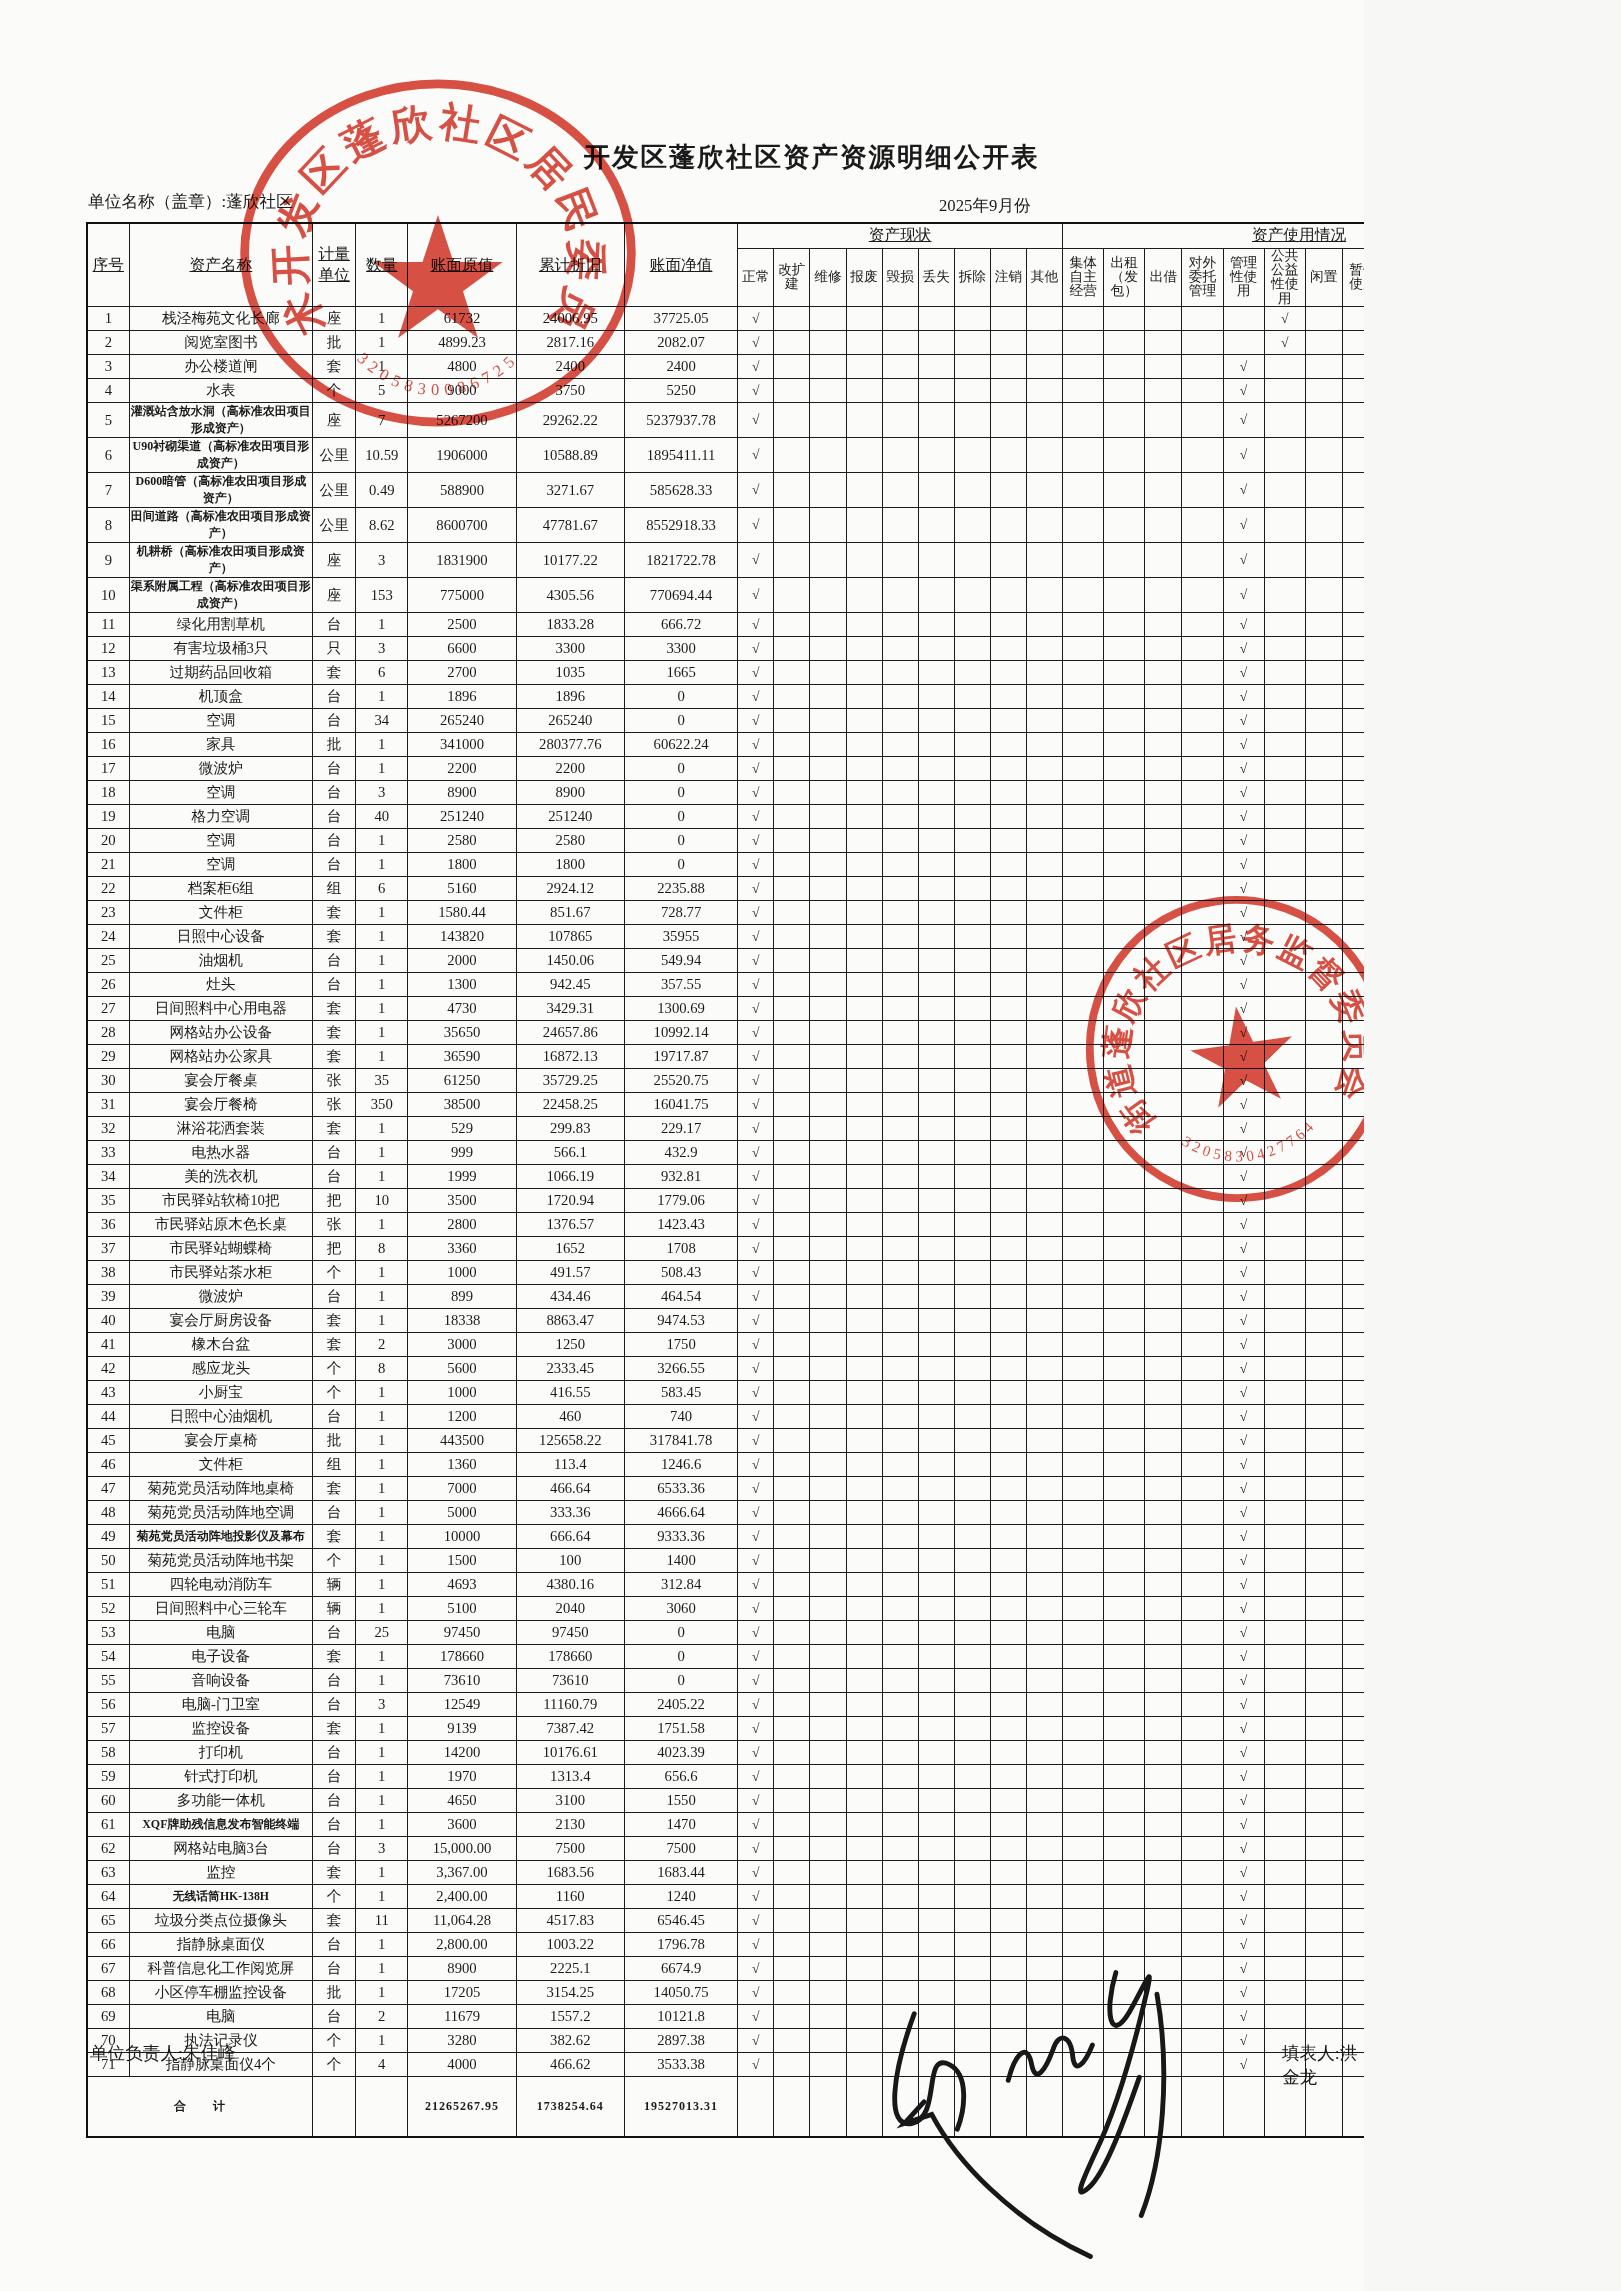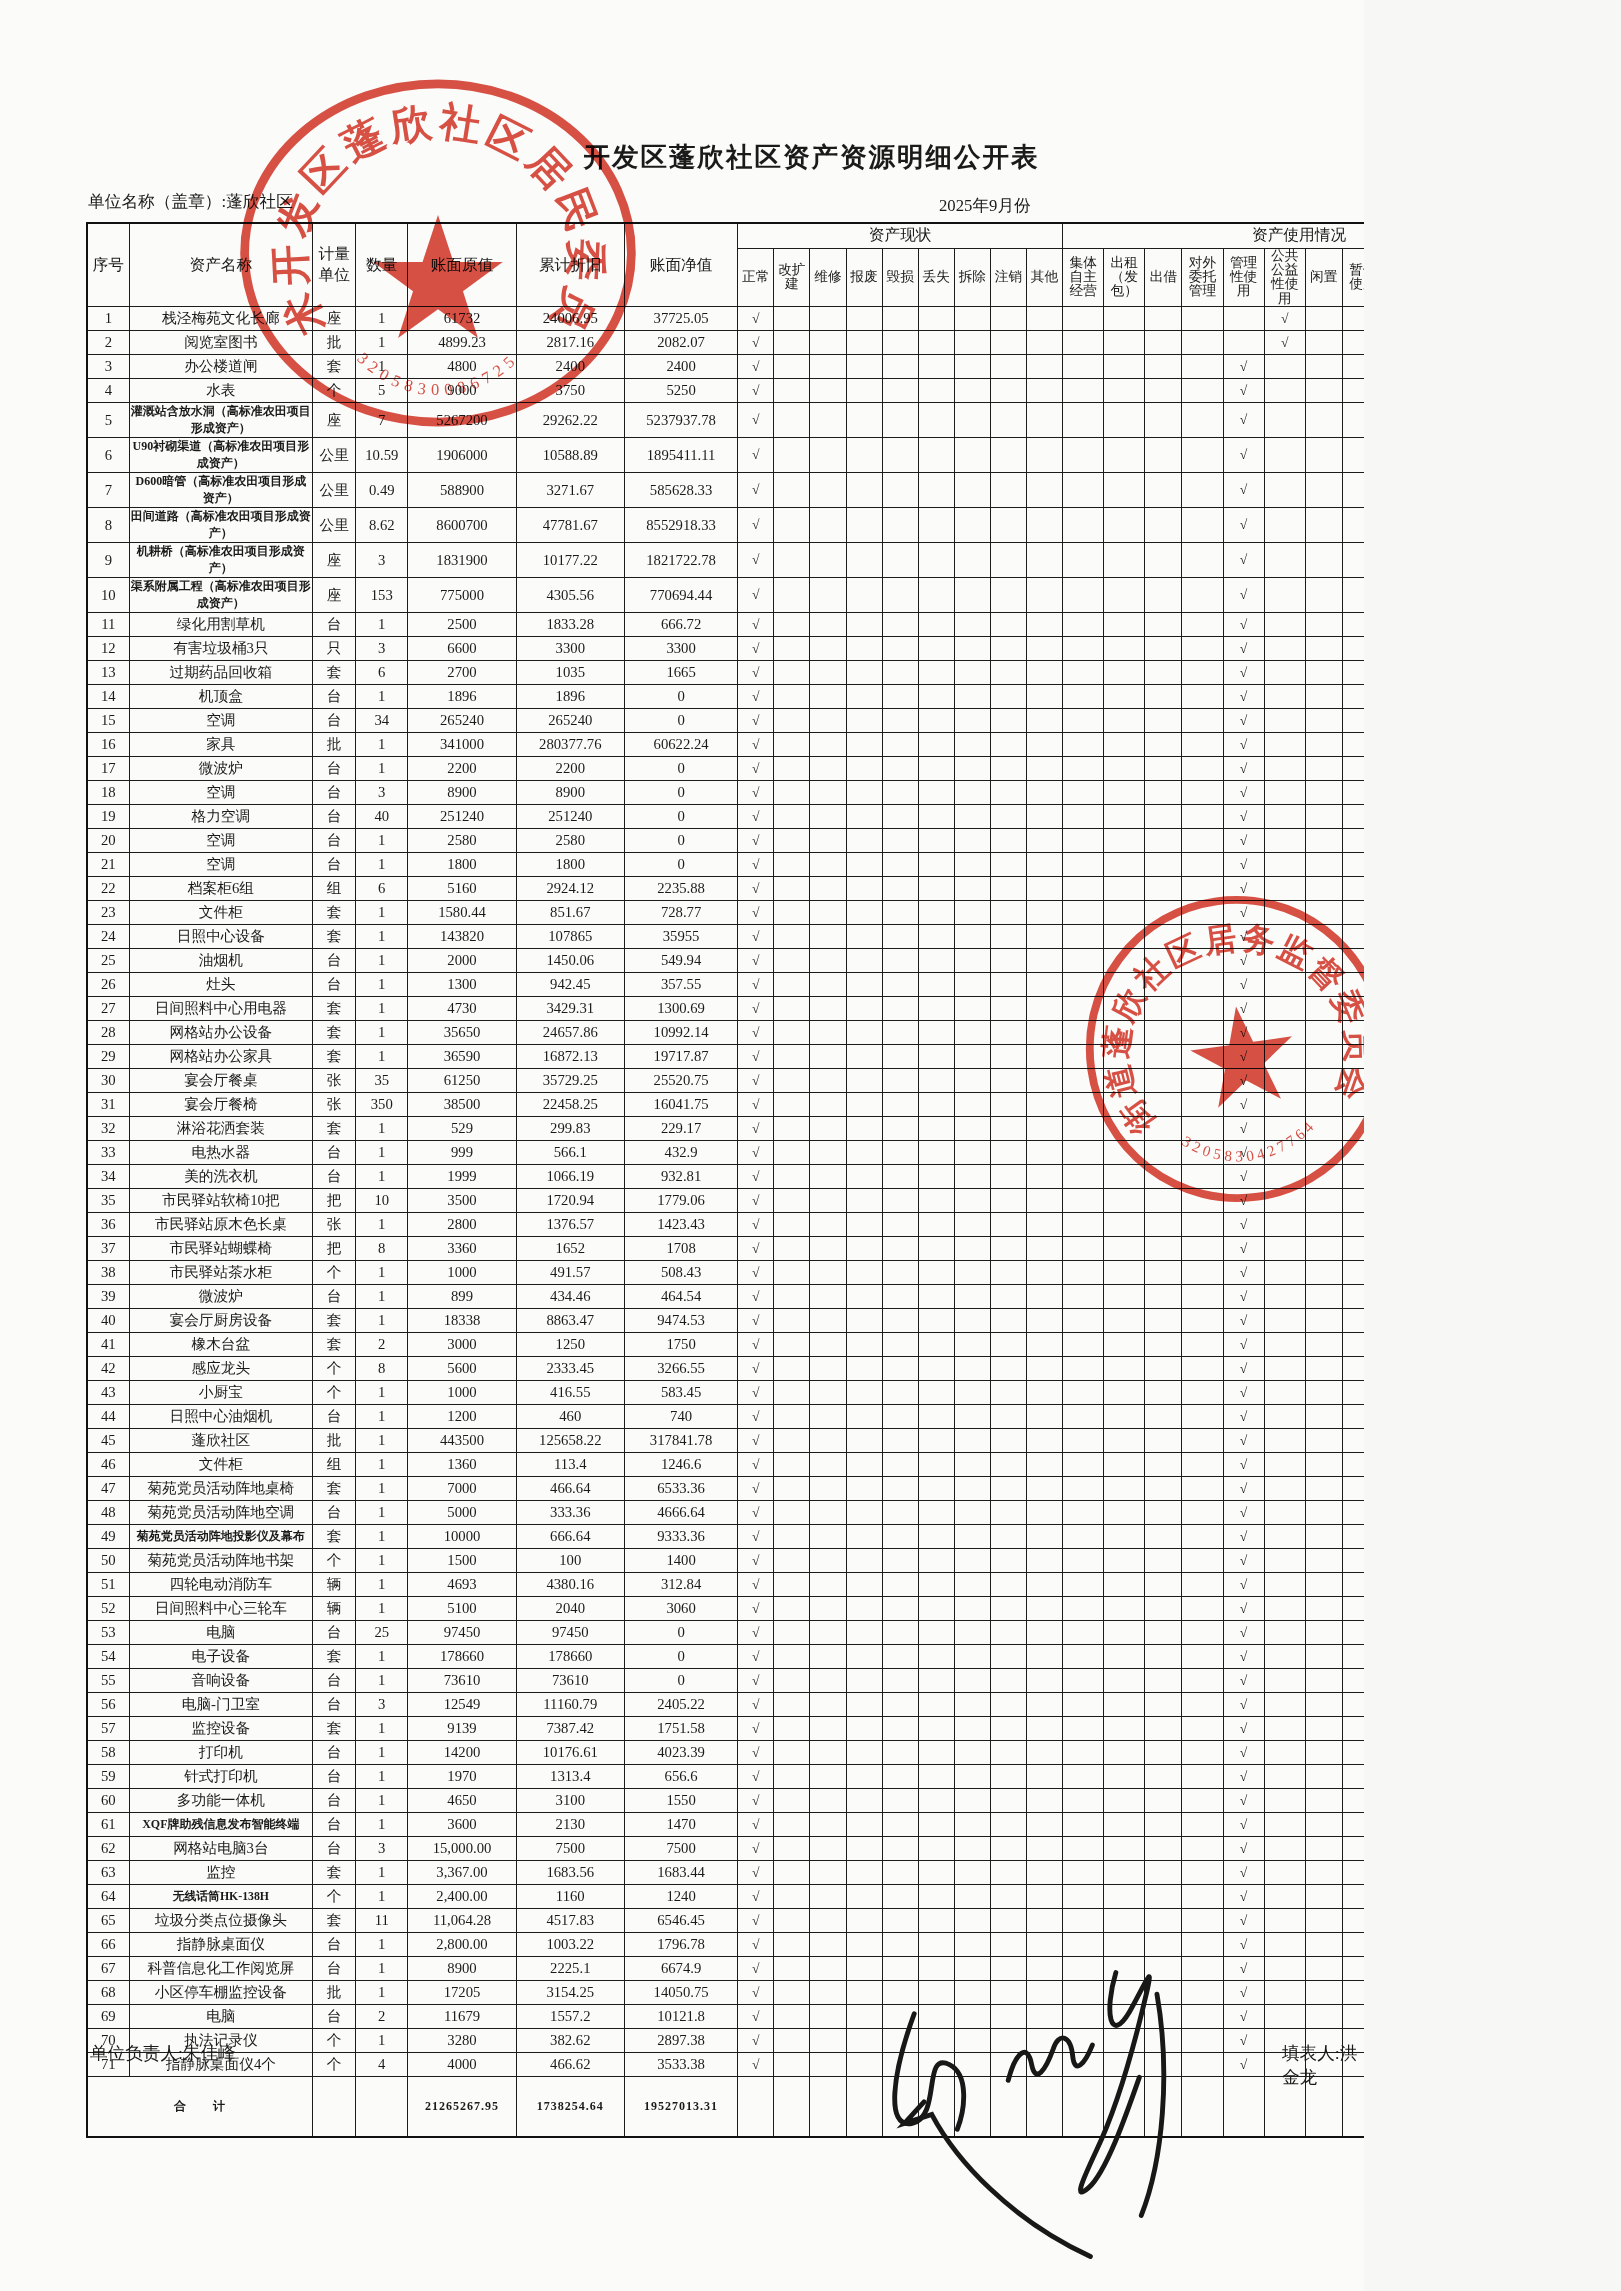--- a/index.html
+++ b/index.html
@@ -6,21 +6,21 @@
   body{width:1621px;height:2292px;background:#f7f7f5;font-family:"Liberation Serif","DejaVu Serif",serif;color:#1a1a1a;}
   .page{position:relative;width:1364px;height:2292px;background:#fbfbfa;overflow:hidden;}
   .title{position:absolute;left:86px;top:139px;width:1451px;text-align:center;font-size:26.5px;font-weight:bold;letter-spacing:2px;}
   .metaline{position:absolute;left:86px;top:190px;width:1451px;height:25.5px;font-size:16.7px;}
   .meta-unitname{position:absolute;left:2px;top:0;}
   .meta-period{position:absolute;left:853px;top:3.9px;}
   .meta-money{position:absolute;right:55px;top:3.9px;}
   table.asset{position:absolute;left:86px;top:222px;width:1451px;border-collapse:collapse;table-layout:fixed;}
   table.asset th,table.asset td{border:1px solid #1c1c1c;text-align:center;vertical-align:middle;padding:0;overflow:hidden;font-weight:normal;}
   table.asset{border:2.5px solid #111;}
-  tr.grouprow th{height:23.5px;font-size:15.7px;}
+  tr.grouprow th{height:23.5px;font-size:15.7px;text-decoration:underline;}
   tr.labelrow th{height:56px;font-size:13.7px;line-height:1.05;}
   th.basehead{font-size:14.7px;}
   th.narrow{padding:0 9.8px;}
   th.mid{padding:0 6.9px;font-size:13.2px;}
   td{height:23px;font-size:14.7px;}
   td.name{font-size:14.7px;}
   td.name.sm{font-size:11.8px;font-weight:bold;}
   td.name.xs{font-size:12px;font-weight:bold;}
   td.chk{font-size:13.7px;}
   tr.totalrow td{height:59px;font-size:12px;font-weight:bold;letter-spacing:1px;}
@@ -1288,21 +1288,21 @@
           <td class="chk"></td>
           <td class="chk"></td>
           <td class="chk">√</td>
           <td class="chk"></td>
           <td class="chk"></td>
           <td class="chk"></td>
           <td class="chk"></td>
         </tr>
         <tr>
           <td>45</td>
-          <td class="name">蓬欣社区</td>
+          <td class="name">宴会厅桌椅</td>
           <td>批</td>
           <td>1</td>
           <td>443500</td>
           <td>125658.22</td>
           <td>317841.78</td>
           <td class="chk">√</td>
           <td class="chk"></td>
           <td class="chk"></td>
           <td class="chk"></td>
           <td class="chk"></td>

